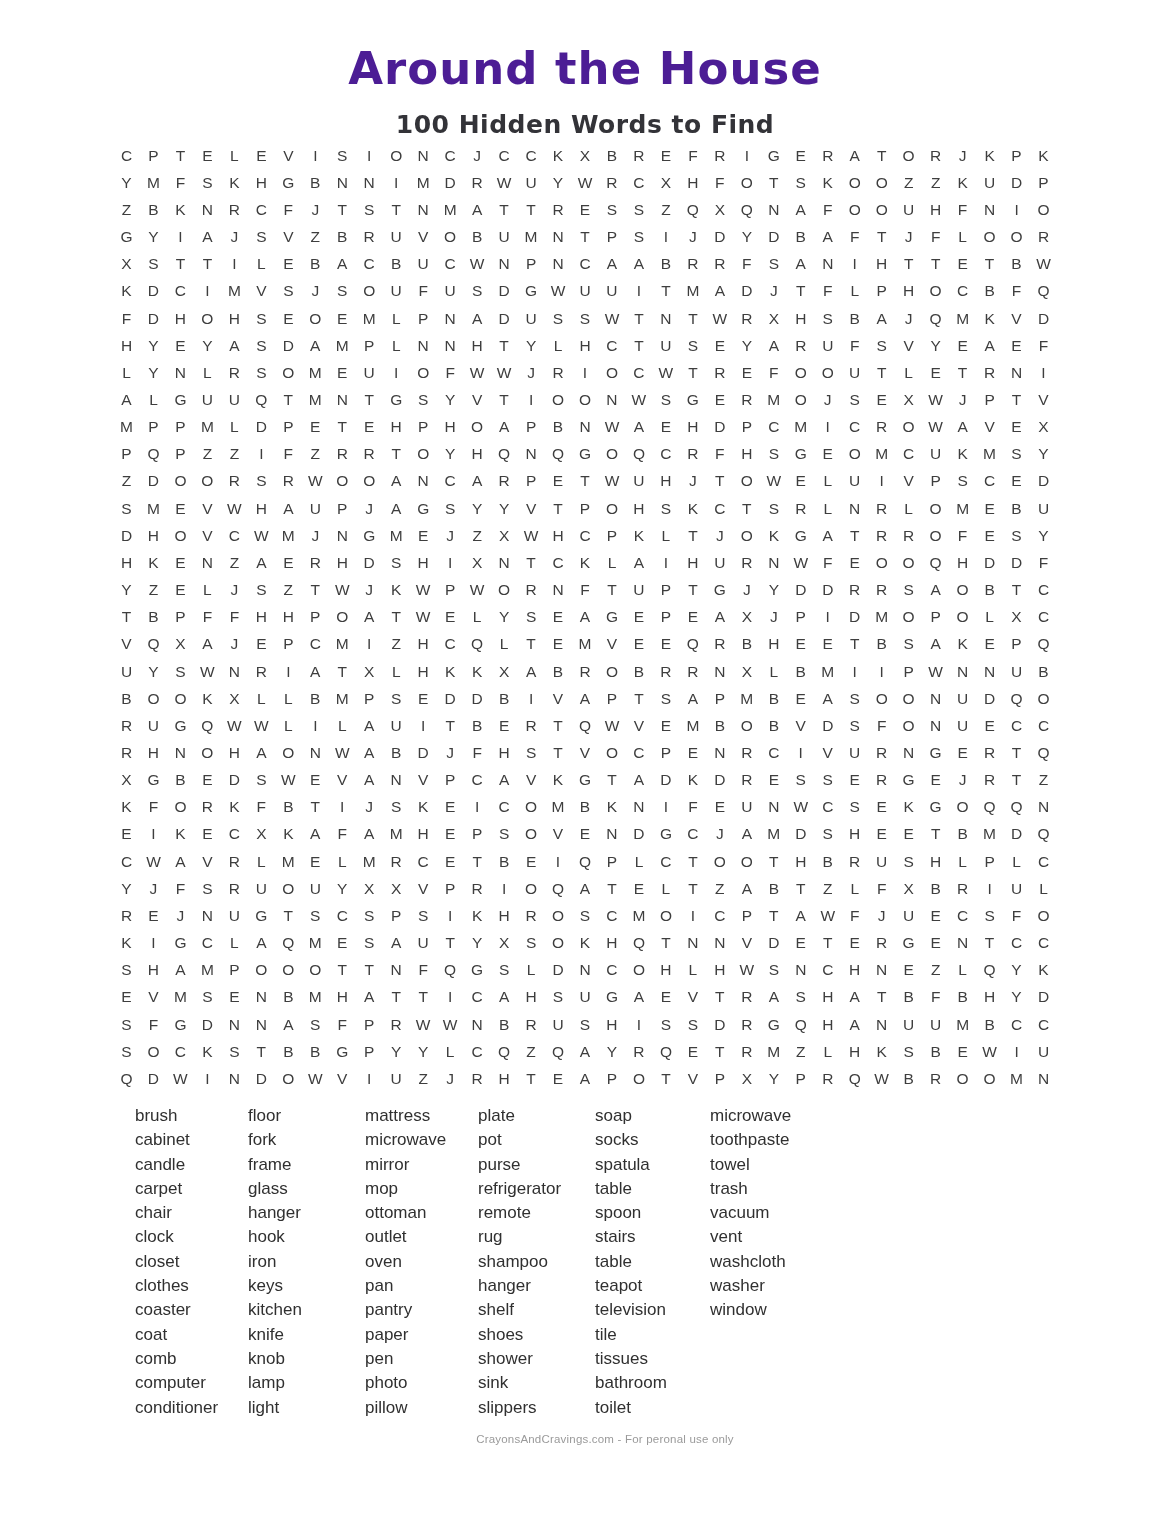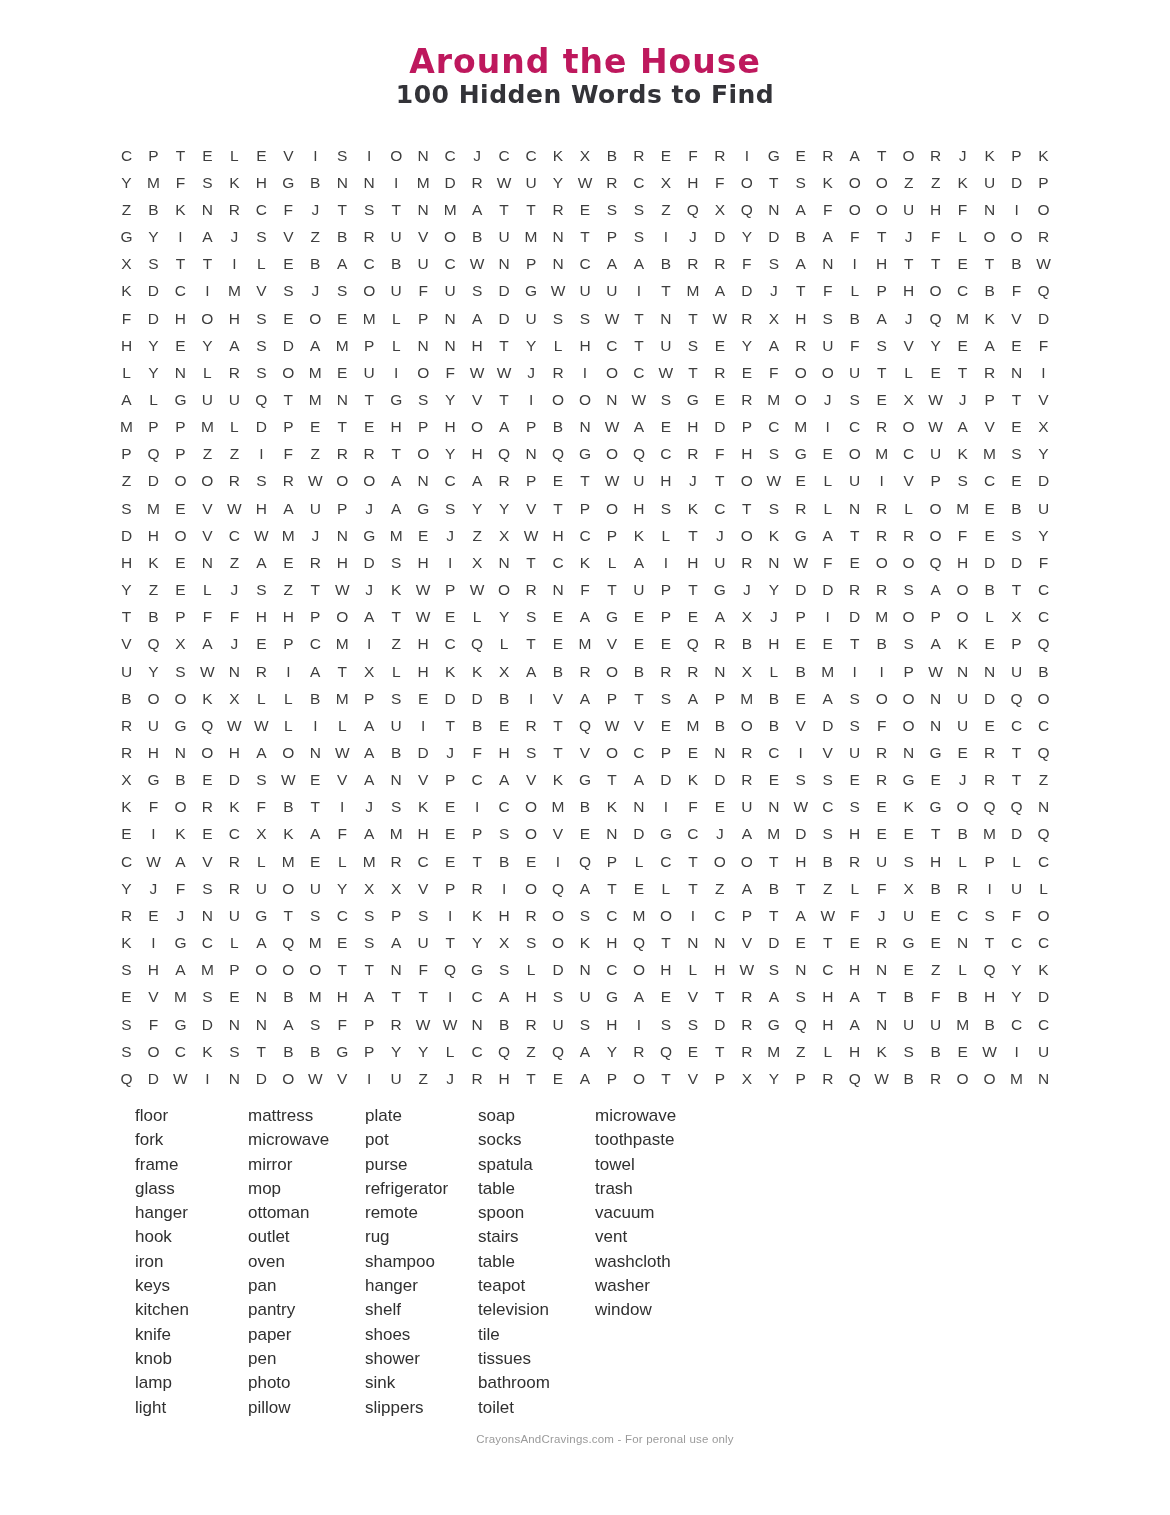--- a/index.html
+++ b/index.html
@@ -13,32 +13,32 @@
   }
   .page {
     position: absolute;
     inset: 0;
     background: #ffffff;
   }
   header { text-align: center; padding-top: 44px; }
   h1.title {
     font-family: "DejaVu Sans", sans-serif;
     font-weight: 800;
-    font-size: 33px;
+    font-size: 45px;
     letter-spacing: 1px;
-    color: #be185d;
+    color: #4c1d95;
     line-height: 1.1;
   }
   h2.subtitle {
     font-family: "DejaVu Sans", sans-serif;
     font-weight: 700;
     font-size: 25px;
     letter-spacing: 0.5px;
     color: #333338;
-    margin-top: 0;
+    margin-top: 16px;
   }
   .grid {
     position: absolute;
     left: 113px;
     top: 142px;
     width: 944px;
   }
   .grid-row {
     display: grid;
     grid-template-columns: repeat(35, 1fr);
@@ -1377,20 +1377,35 @@
         <span class="cell">R</span>
         <span class="cell">O</span>
         <span class="cell">O</span>
         <span class="cell">M</span>
         <span class="cell">N</span>
       </div>
     </div>
 
   <div class="words" id="word-list">
       <div class="word-col">
+        <div class="word">brush</div>
+        <div class="word">cabinet</div>
+        <div class="word">candle</div>
+        <div class="word">carpet</div>
+        <div class="word">chair</div>
+        <div class="word">clock</div>
+        <div class="word">closet</div>
+        <div class="word">clothes</div>
+        <div class="word">coaster</div>
+        <div class="word">coat</div>
+        <div class="word">comb</div>
+        <div class="word">computer</div>
+        <div class="word">conditioner</div>
+      </div>
+      <div class="word-col">
         <div class="word">floor</div>
         <div class="word">fork</div>
         <div class="word">frame</div>
         <div class="word">glass</div>
         <div class="word">hanger</div>
         <div class="word">hook</div>
         <div class="word">iron</div>
         <div class="word">keys</div>
         <div class="word">kitchen</div>
         <div class="word">knife</div>

